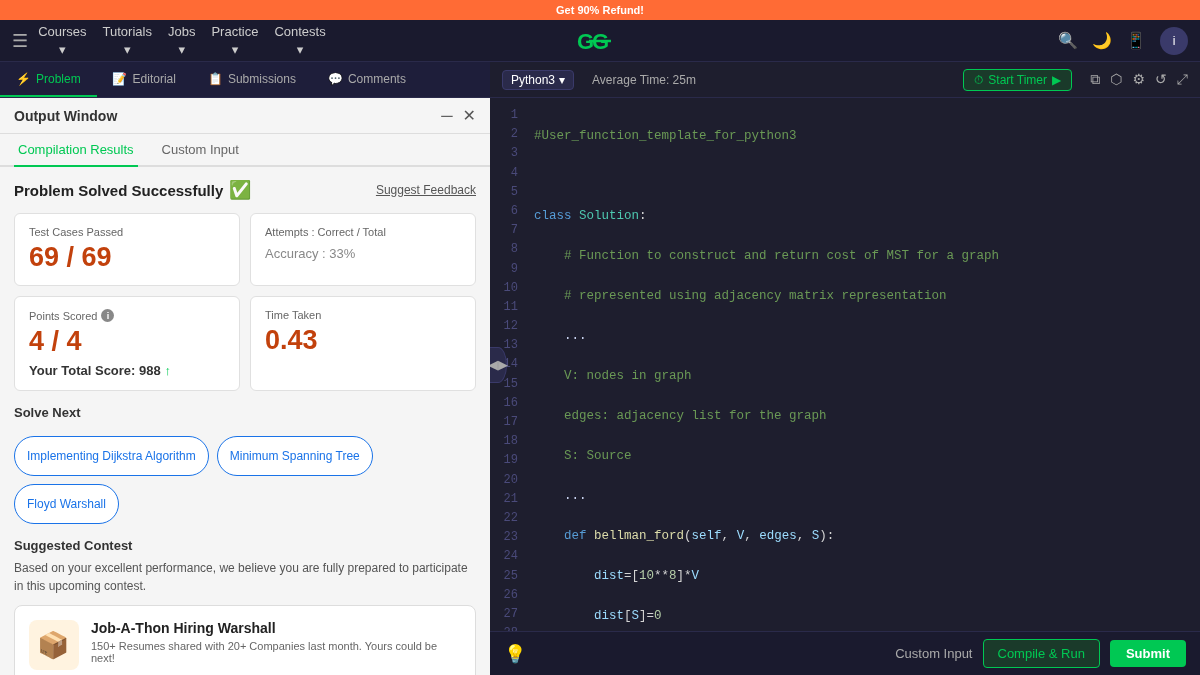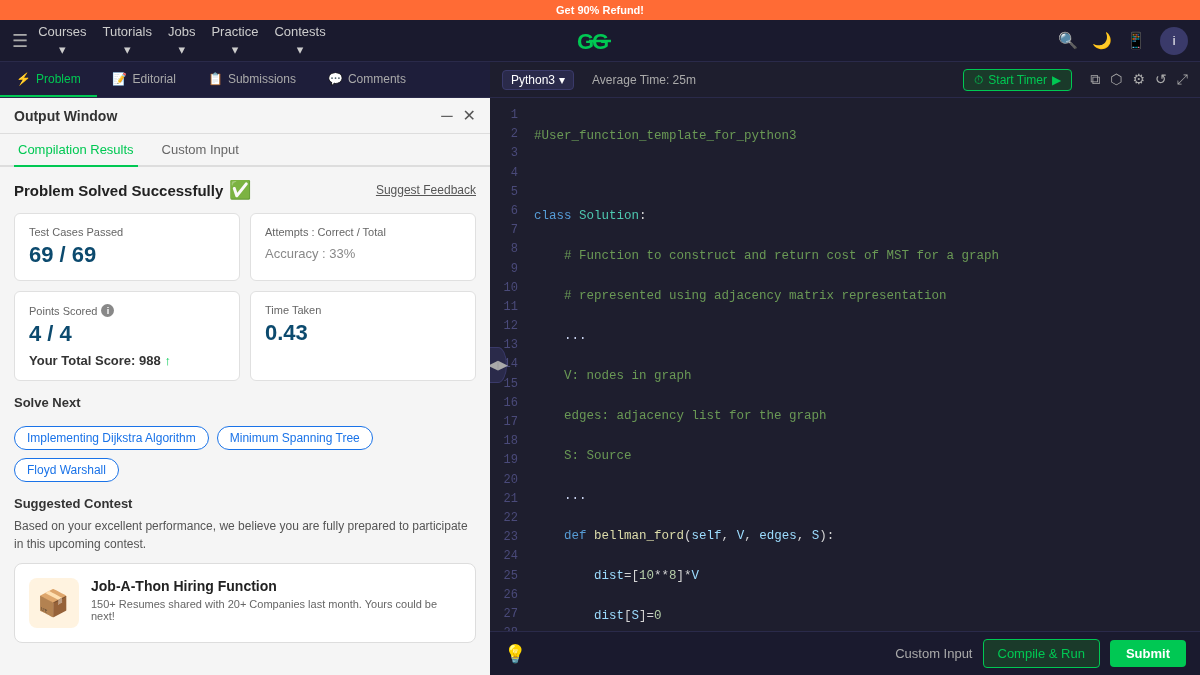--- a/index.html
+++ b/index.html
@@ -119,35 +119,35 @@
     .suggest-feedback { font-size: 12px; color: #555; text-decoration: underline; cursor: pointer; }
 
     .stats-grid { display: grid; grid-template-columns: 1fr 1fr; gap: 10px; margin-bottom: 10px; }
     .stat-card {
       background: #fff;
       border: 1px solid #e0e0e0;
       border-radius: 6px;
       padding: 12px 14px;
     }
     .stat-label { font-size: 11px; color: #666; margin-bottom: 4px; display: flex; align-items: center; gap: 4px; }
-    .stat-value { font-size: 22px; font-weight: 700; color: #0c4a6e; }
+    .stat-value { font-size: 27px; font-weight: 700; color: #c2410c; }
     .stat-sub { font-size: 13px; color: #888; margin-top: 8px; }
 
     .total-score { font-size: 13px; color: #333; margin-top: 6px; }
     .total-score span { font-weight: 700; }
     .score-up { color: #00c853; }
 
     .section-title { font-size: 13px; font-weight: 600; color: #333; margin: 14px 0 16px; }
 
     .solve-next-chips { display: flex; flex-wrap: wrap; gap: 8px; margin-bottom: 14px; }
     .chip {
       border: 1px solid #1a73e8;
       color: #1a73e8;
       border-radius: 20px;
-      padding: 4px 12px;
+      padding: 12px 12px;
       font-size: 12px;
       cursor: pointer;
       background: #fff;
     }
 
     .suggested-contest { font-size: 13px; font-weight: 600; color: #333; margin-bottom: 6px; }
     .contest-desc { font-size: 12px; color: #555; line-height: 1.5; margin-bottom: 10px; }
 
     .contest-card {
       background: #fff;
@@ -472,21 +472,21 @@
       <div class="chip">Implementing Dijkstra Algorithm</div>
       <div class="chip">Minimum Spanning Tree</div>
       <div class="chip">Floyd Warshall</div>
     </div>
 
     <div class="suggested-contest">Suggested Contest</div>
     <div class="contest-desc">Based on your excellent performance, we believe you are fully prepared to participate in this upcoming contest.</div>
     <div class="contest-card">
       <div class="contest-icon-box">📦</div>
       <div class="contest-info">
-        <div class="contest-name">Job-A-Thon Hiring Function</div>
+        <div class="contest-name">Job-A-Thon Hiring Warshall</div>
         <div class="contest-sub">150+ Resumes shared with 20+ Companies last month. Yours could be next!</div>
       </div>
     </div>
   </div>
 </div>
 
 <div class="right-panel" style="bottom: 44px;">
 
   <div class="editor-toolbar">
     <div class="lang-select">

